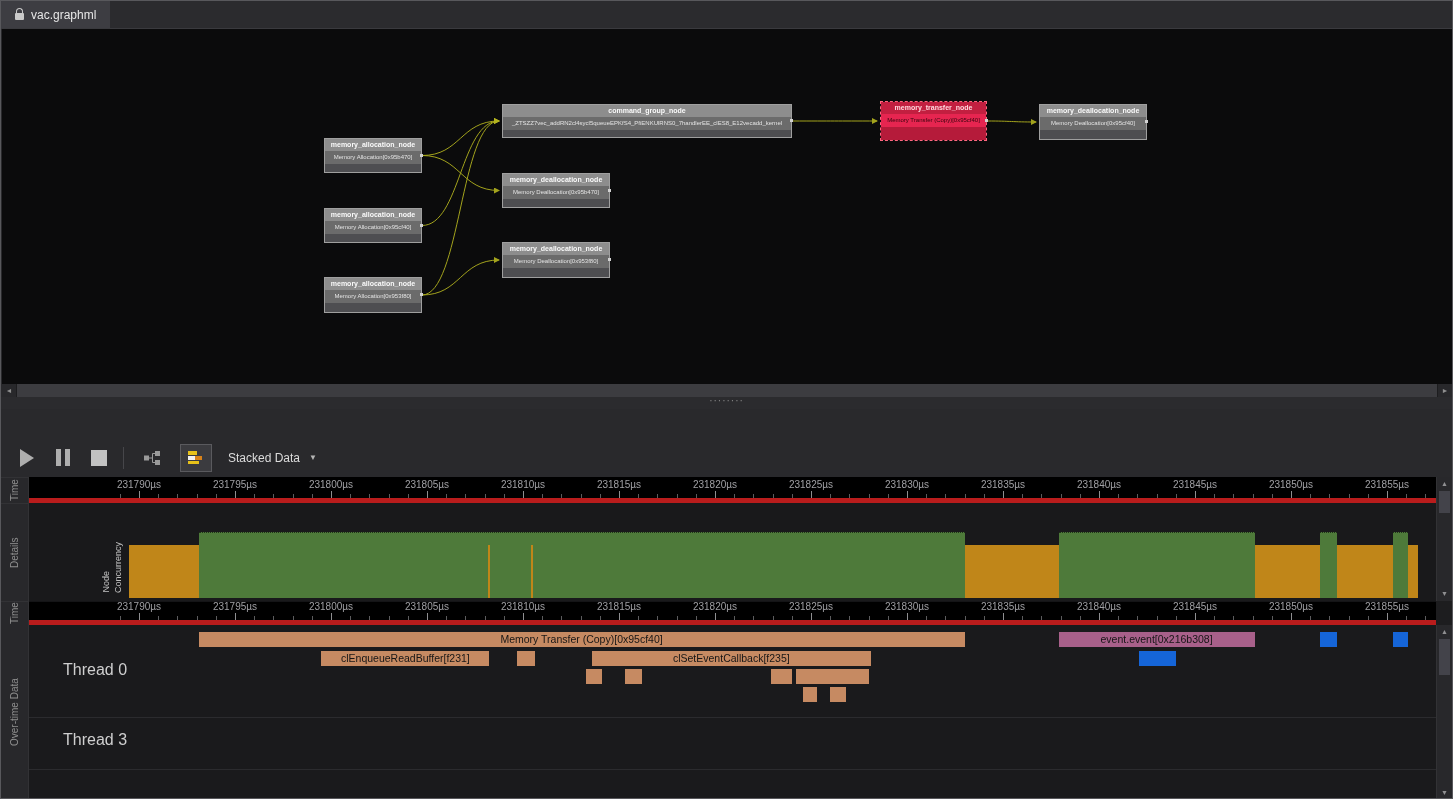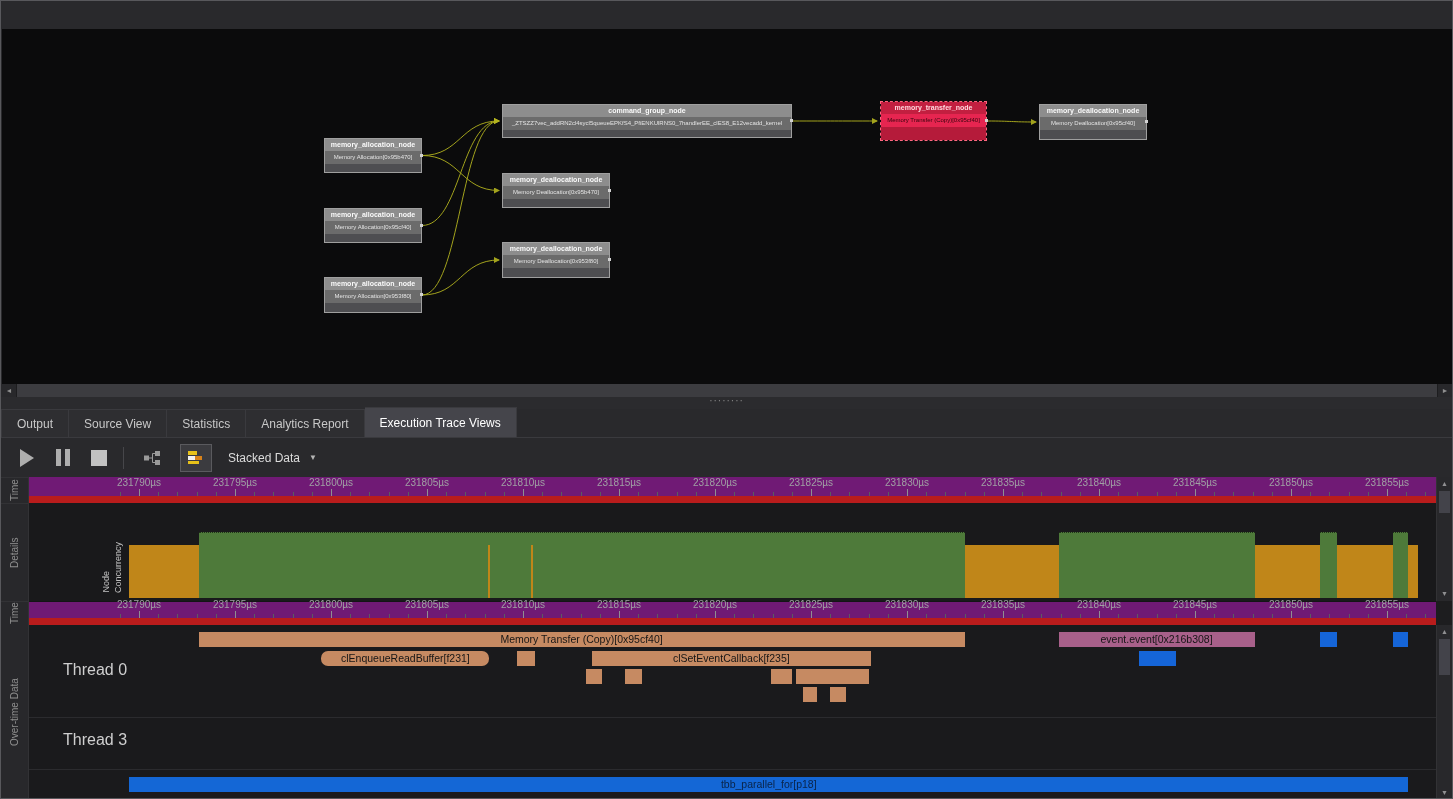--- a/index.html
+++ b/index.html
@@ -65,21 +65,21 @@
   .tl{position:absolute;top:476px;left:0;width:100%;height:323px;background:#1d1d1f;}
   .side{position:absolute;left:0;top:0;width:28px;height:100%;background:#28282b;border-right:1px solid #323235;box-sizing:border-box;}
   .side .lbl{position:absolute;left:0;width:27px;display:flex;align-items:center;justify-content:center;
              color:#8f8f8f;font-size:10px;writing-mode:vertical-rl;transform:rotate(180deg);overflow:hidden;white-space:nowrap;}
   .lblA{top:0;height:26px;border-bottom:1px solid #323235;box-sizing:border-box;}
   .lblB{top:26px;height:98px;border-bottom:1px solid #323235;box-sizing:border-box;}
   .lblC{top:124px;height:24px;border-bottom:1px solid #323235;box-sizing:border-box;}
   .lblD{top:148px;height:175px;}
 
   .tlc{position:absolute;left:28px;top:0;right:16px;height:100%;overflow:hidden;}
-  .ruler{position:absolute;left:0;width:100%;background:#701a75;border-bottom:7px solid #b91c1c;box-sizing:border-box;}
+  .ruler{position:absolute;left:0;width:100%;background:#000000;border-bottom:5px solid #b91c1c;box-sizing:border-box;}
   #ruler1{top:0;height:26px;}
   #ruler2{top:124px;height:24px;border-top:1px solid #141416;}
   .ruler .min{position:absolute;bottom:0;width:1px;height:4px;background:#5c5c5e;}
   .ruler .maj{position:absolute;bottom:0;width:1px;height:7px;background:#8f8f91;}
   .ruler .rl{position:absolute;bottom:8px;transform:translateX(-50%);font-size:10px;color:#a0a0a4;white-space:nowrap;}
 
   .conc{position:absolute;left:0;top:26px;width:100%;height:98px;background:#19191b;}
   .concplot{position:absolute;left:0;right:0;bottom:3px;height:68px;}
   .seg{position:absolute;bottom:0;}
   .seg.full{height:66px;background:#4e7a3a;border-top:1px dotted #20301a;box-sizing:border-box;}
@@ -105,20 +105,26 @@
   .sa{position:absolute;left:0;width:100%;text-align:center;color:#909092;font-size:7px;line-height:12px;height:12px;}
   .sa.up{top:1px;}
   .sa.dn{bottom:1px;}
   .sth{position:absolute;left:2px;right:2px;background:#43434a;}
 </style>
 </head>
 <body>
 
 <div class="win">
 
+  <div class="titlebar">
+    <div class="doc-tab">
+      <span class="lock"></span>
+      <span>vac.graphml</span>
+    </div>
+  </div>
 
   <div class="graph">
     <svg id="gedges" width="1450" height="355">
       <defs>
         <marker id="arw" markerWidth="7" markerHeight="7" refX="5" refY="3" orient="auto">
           <path d="M0,0 L6,3 L0,6 z" fill="#b4b41f"></path>
         </marker>
       </defs>
     <path d="M420 126.5 C458.5 126.5 458.5 92 497 92" class="gedge" marker-end="url(#arw)"></path>
         <path d="M420 196.5 C458.5 196.5 458.5 92 497 92" class="gedge" marker-end="url(#arw)"></path>
@@ -172,27 +178,20 @@
       </div>
     <div class="hscroll">
       <span class="arr">◄</span>
       <span class="thumb"></span>
       <span class="arr">►</span>
     </div>
   </div>
 
   <div class="splitter">········</div>
 
-  <div class="ptabs">
-    <div class="ptab">Output</div>
-    <div class="ptab">Source View</div>
-    <div class="ptab">Statistics</div>
-    <div class="ptab">Analytics Report</div>
-    <div class="ptab active">Execution Trace Views</div>
-  </div>
 
   <div class="tbar">
     <div class="tbtn">
         <span class="i-play"></span>
       </div>
     <div class="tbtn">
         <span class="i-pause">
           <i></i>
           <i></i>
         </span>
@@ -453,31 +452,30 @@
 
       <div class="ot" id="otbars">
         <div class="rowsep" style="top:92px"></div>
         <div class="rowsep" style="top:144px"></div>
         <span class="thr" style="top:36px">Thread 0</span>
         <span class="thr" style="top:106px">Thread 3</span>
       <div class="bar tan" style="left: 169.52px; width: 766.08px; top: 7px;">Memory Transfer (Copy)[0x95cf40]</div>
           <div class="bar purple" style="left: 1029.68px; width: 195.84px; top: 7px;">event.event[0x216b308]</div>
           <div class="bar blue" style="left: 1290.8px; width: 17.28px; top: 7px;"></div>
           <div class="bar blue" style="left: 1363.76px; width: 15.36px; top: 7px;"></div>
-          <div class="bar tan" style="left: 292.4px; width: 168px; top: 26px; border-radius: 7px;">clEnqueueReadBuffer[f231]</div>
+          <div class="bar tan" style="left: 292.4px; width: 168px; top: 26px;">clEnqueueReadBuffer[f231]</div>
           <div class="bar tan" style="left: 488.24px; width: 17.28px; top: 26px;"></div>
           <div class="bar tan" style="left: 563.12px; width: 278.4px; top: 26px;">clSetEventCallback[f235]</div>
           <div class="bar blue" style="left: 1110.32px; width: 36.48px; top: 26px;"></div>
           <div class="bar tan" style="left: 557.36px; width: 15.36px; top: 44px;"></div>
           <div class="bar tan" style="left: 595.76px; width: 17.28px; top: 44px;"></div>
           <div class="bar tan" style="left: 741.68px; width: 21.12px; top: 44px;"></div>
           <div class="bar tan" style="left: 766.64px; width: 72.96px; top: 44px;"></div>
           <div class="bar tan" style="left: 774.32px; width: 13.44px; top: 62px;"></div>
           <div class="bar tan" style="left: 801.2px; width: 15.36px; top: 62px;"></div>
-          <div class="bar tbb" style="left: 100.4px; width: 1278.72px; top: 152px;">tbb_parallel_for[p18]</div>
         </div>
     </div>
 
     <div class="vscroll vs1">
       <div class="sa up">▲</div>
       <div class="sth" style="top:14px;height:22px"></div>
       <div class="sa dn">▼</div>
     </div>
     <div class="vscroll vs2">
       <div class="sa up">▲</div>

